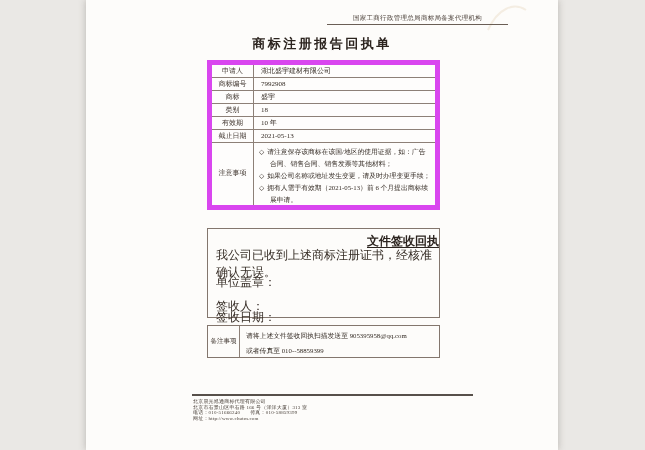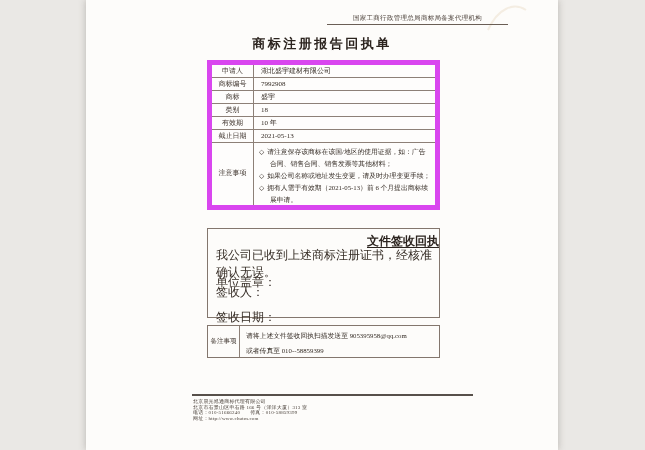--- a/index.html
+++ b/index.html
@@ -56,21 +56,21 @@
     border:1px solid #83766d;
   }
   .receipt-title {
     position:absolute; left:0; top:4px; width:100%; text-align:right;
     font-size:12px; font-weight:bold; color:#2c241f;
     text-decoration:underline; text-underline-offset:2px;
   }
   .receipt-line { position:absolute; left:8px; font-size:12px; color:#352c25; }
   .rl-confirm { top:18px; }
   .rl-seal   { top:45px; }
-  .rl-signer { top:55px; }
+  .rl-signer { top:69px; }
   .rl-date   { top:80px; }
 
   .remarks-table {
     position:absolute; left:121px; top:325px; width:233px; height:33px;
     border:1px solid #83766d; display:flex;
   }
   .remarks-label {
     flex:0 0 32px; border-right:1px solid #8d8077;
     display:flex; align-items:center; justify-content:center;
     font-size:6.5px; color:#3f352e;

